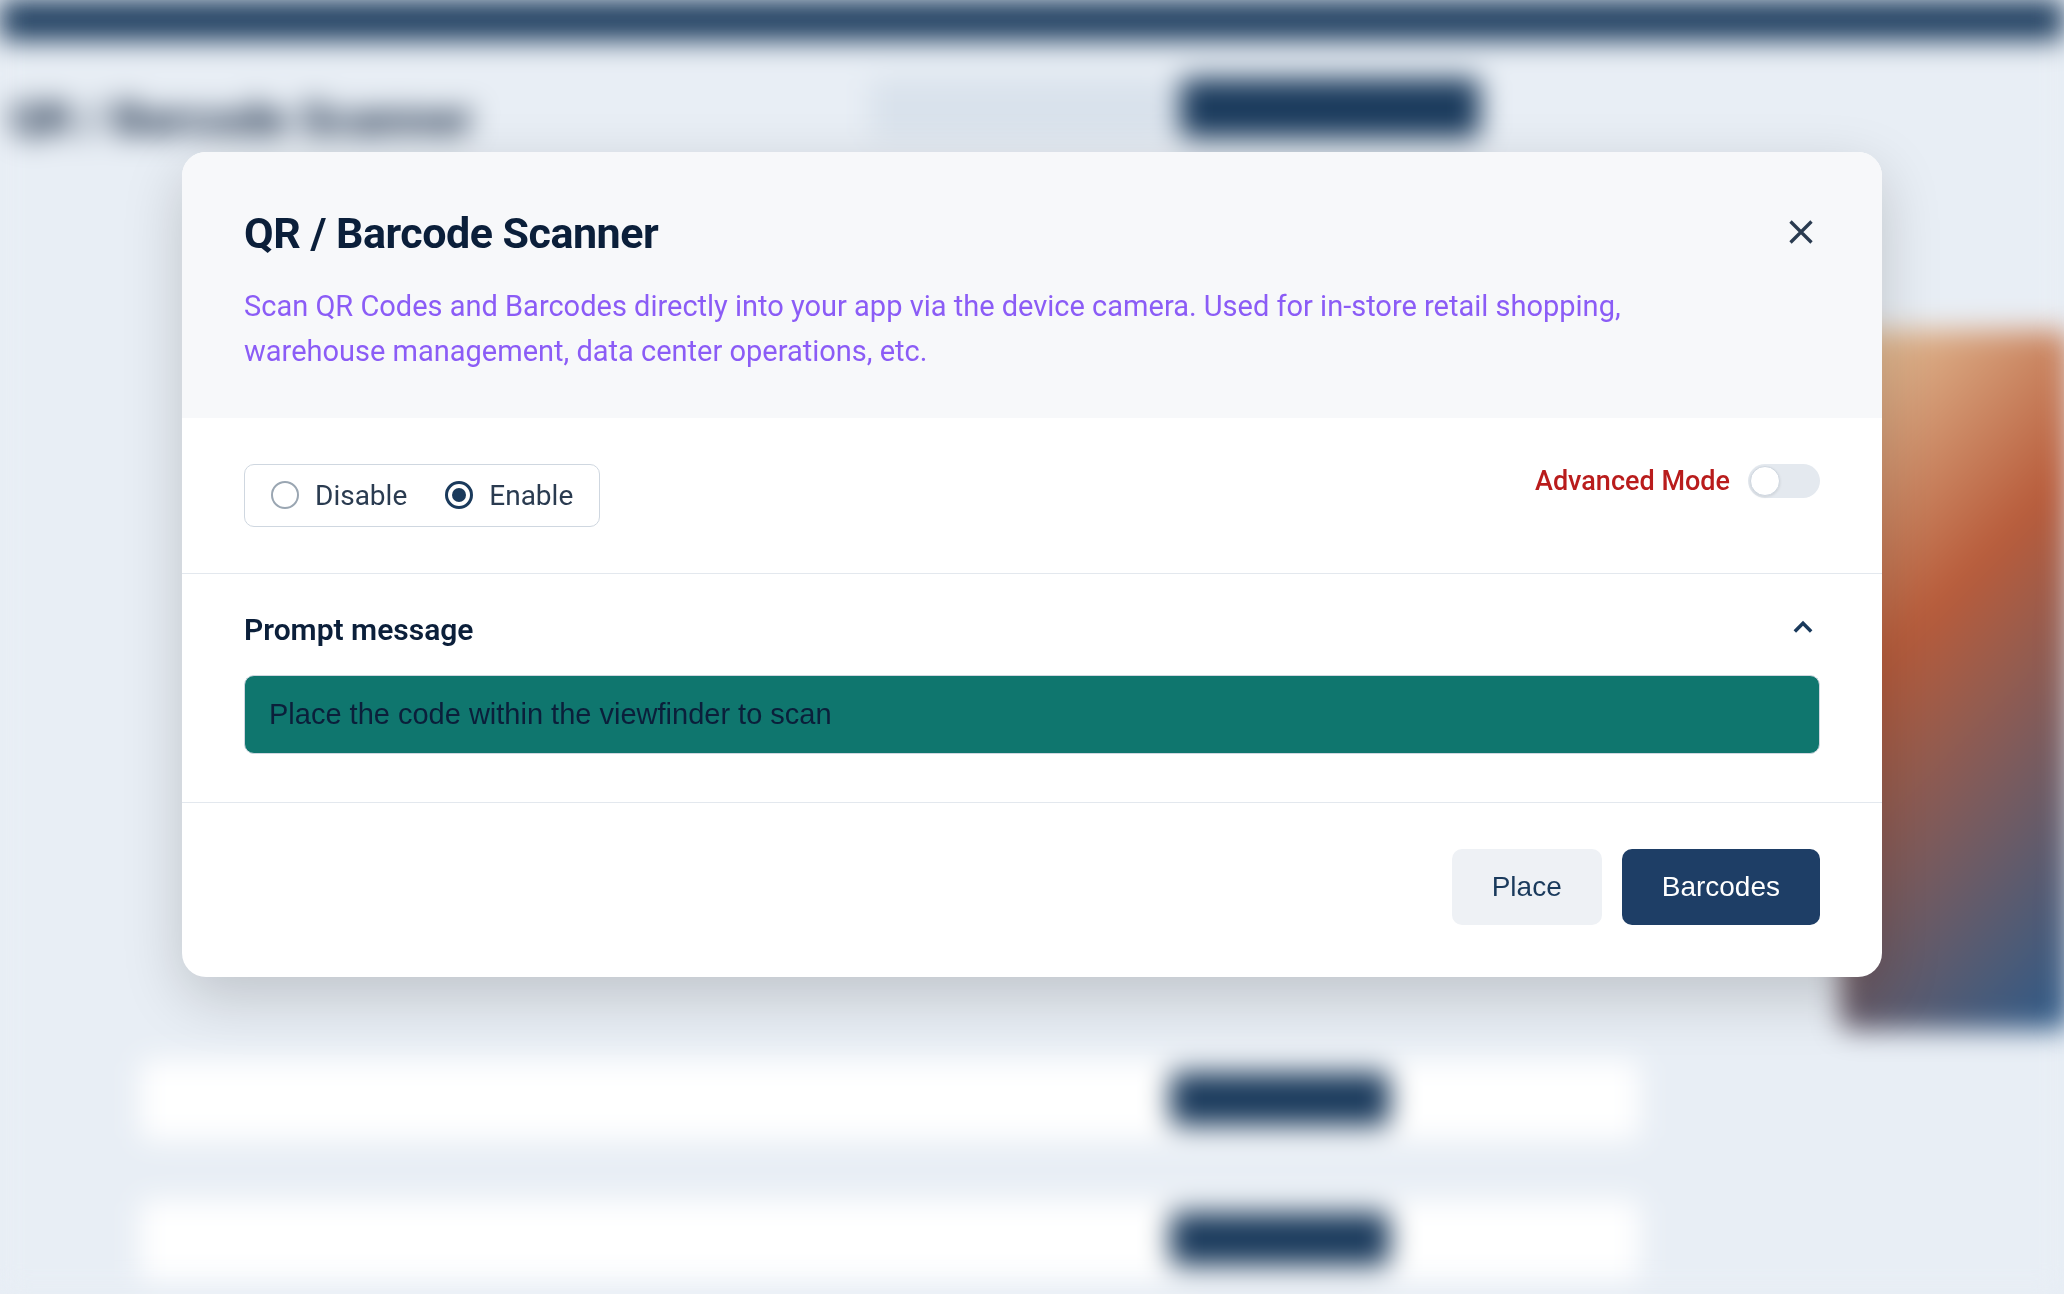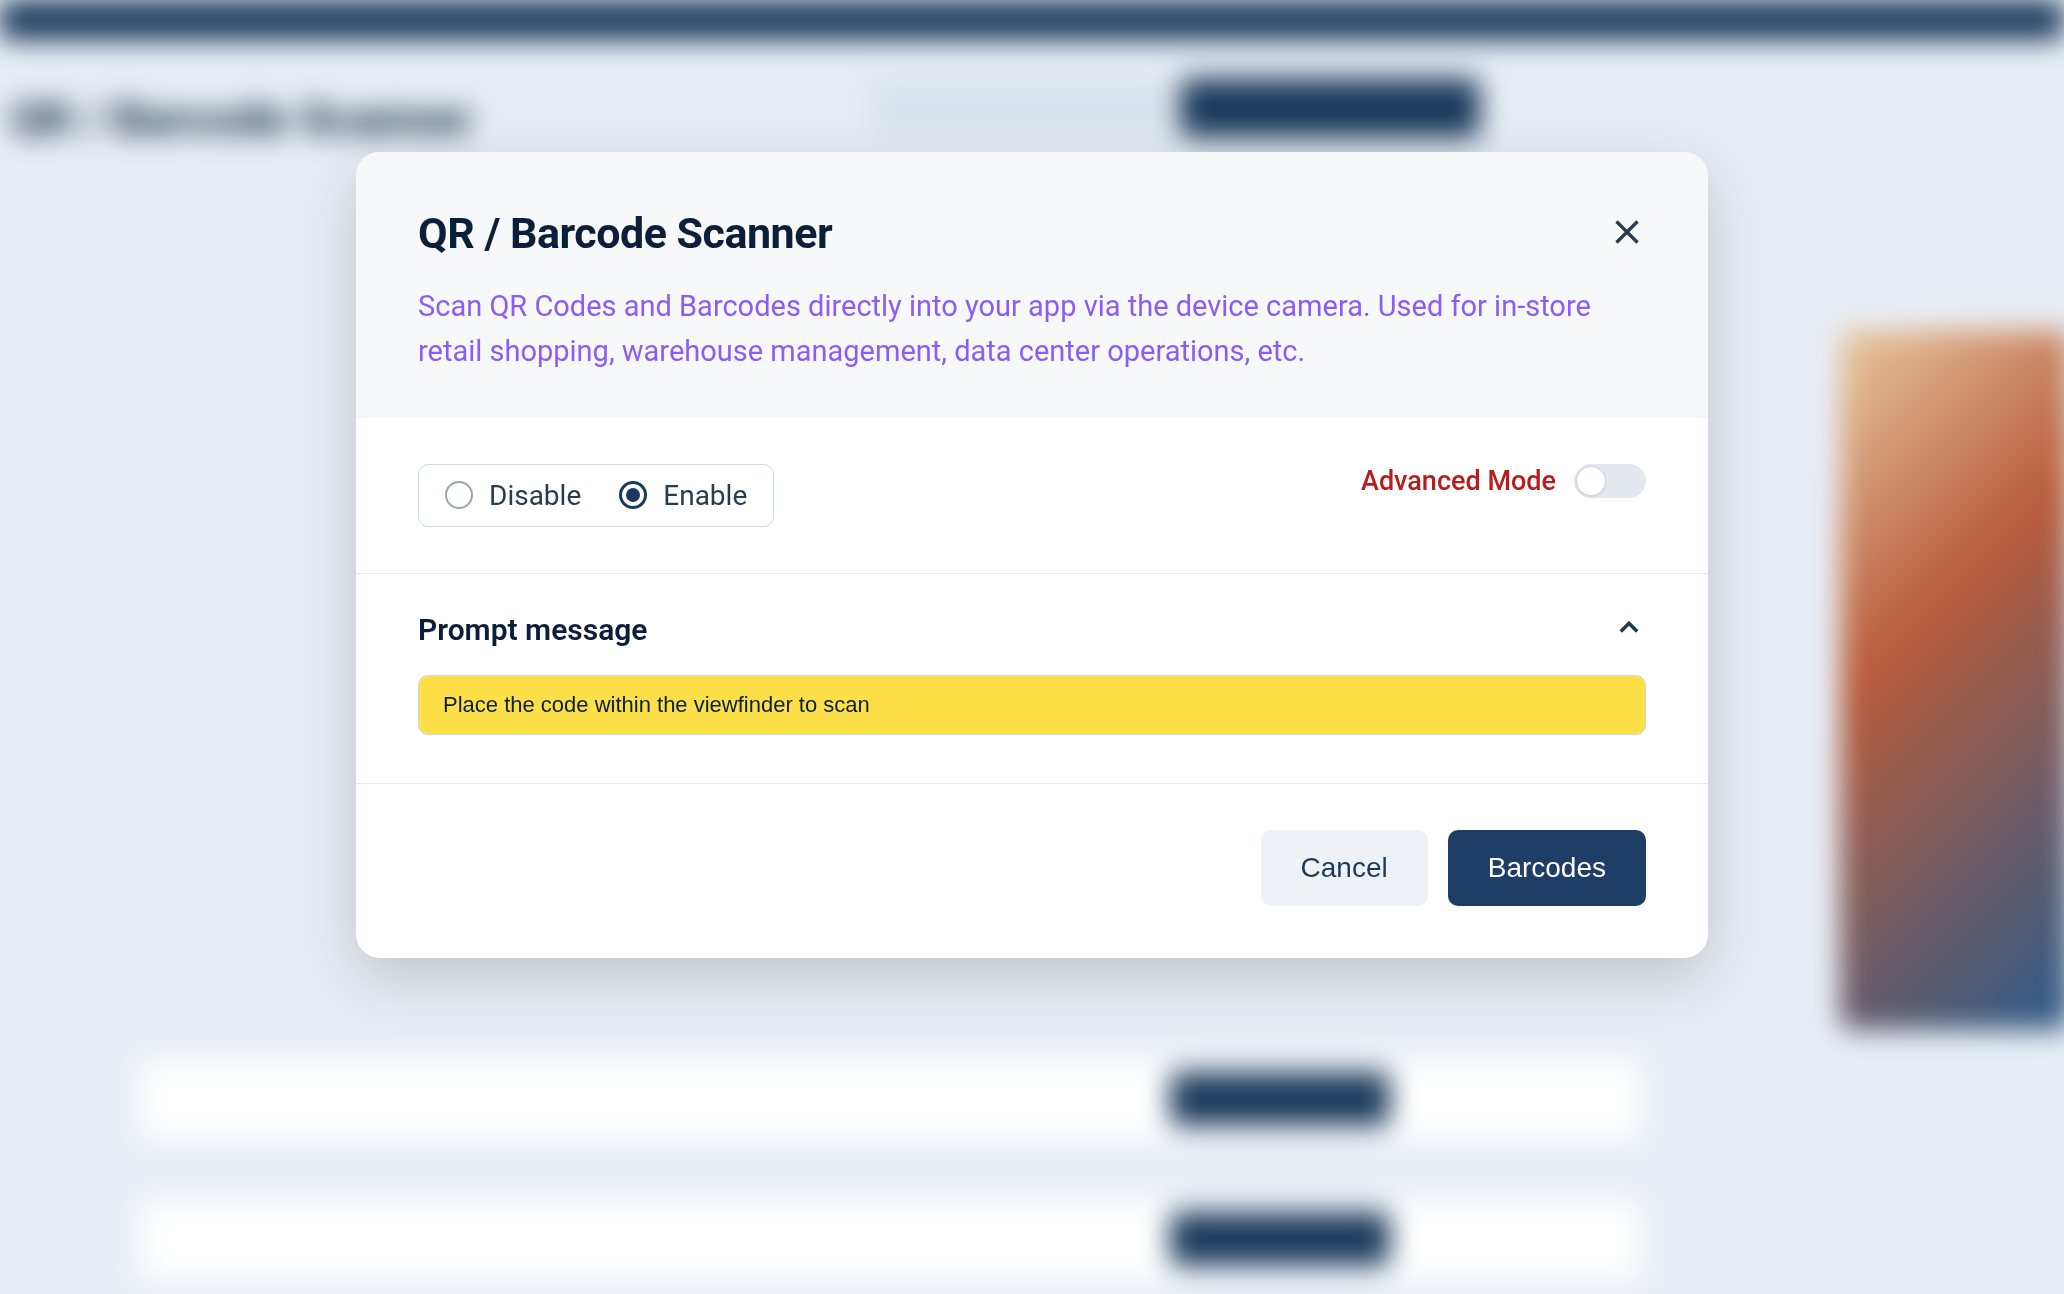--- a/index.html
+++ b/index.html
@@ -51,21 +51,21 @@
 
     .modal-overlay {
       position: absolute;
       inset: 0;
       display: flex;
       align-items: flex-start;
       justify-content: center;
       padding-top: 152px;
     }
     .modal {
-      width: 1352px;
+      width: 1700px;
       background: #ffffff;
       border-radius: 24px;
       box-shadow: 0 20px 60px rgba(0,0,0,0.18);
       overflow: hidden;
     }
     .modal-header {
       background: #f7f8fa;
       padding: 56px 62px 44px 62px;
       position: relative;
     }
@@ -175,26 +175,26 @@
     .chevron-up {
       width: 34px; height: 34px;
       cursor:pointer;
       display:flex;align-items:center;justify-content:center;
       background:none;border:none;
     }
     .chevron-up svg{width:28px;height:28px;stroke:#1a3a5c;stroke-width:3;fill:none;}
 
     .text-input {
       width: 100%;
-      font-size: 22px;
-      padding: 16px 24px;
+      font-size: 29px;
+      padding: 22px 24px;
       border: 1.5px solid #cfd7e0;
       border-radius: 10px;
       color: #0b1f3a;
-      background:#fde047;
+      background:#0f766e;
       outline:none;
     }
 
     .modal-footer {
       display: flex;
       justify-content: flex-end;
       gap: 20px;
       padding: 46px 62px 52px 62px;
     }
     .btn {
@@ -272,18 +272,18 @@
                   <polyline points="5 15 12 8 19 15"></polyline>
                 </svg>
             </span>
           </button>
         </div>
         <input class="text-input" type="text" value="Place the code within the viewfinder to scan" style="">
       </div>
     </div>
 
     <div class="modal-footer">
-      <button class="btn btn-cancel">Cancel</button>
+      <button class="btn btn-cancel">Place</button>
       <button class="btn btn-confirm">Barcodes</button>
     </div>
 
   </div>
 </div>
 
 </body></html>

